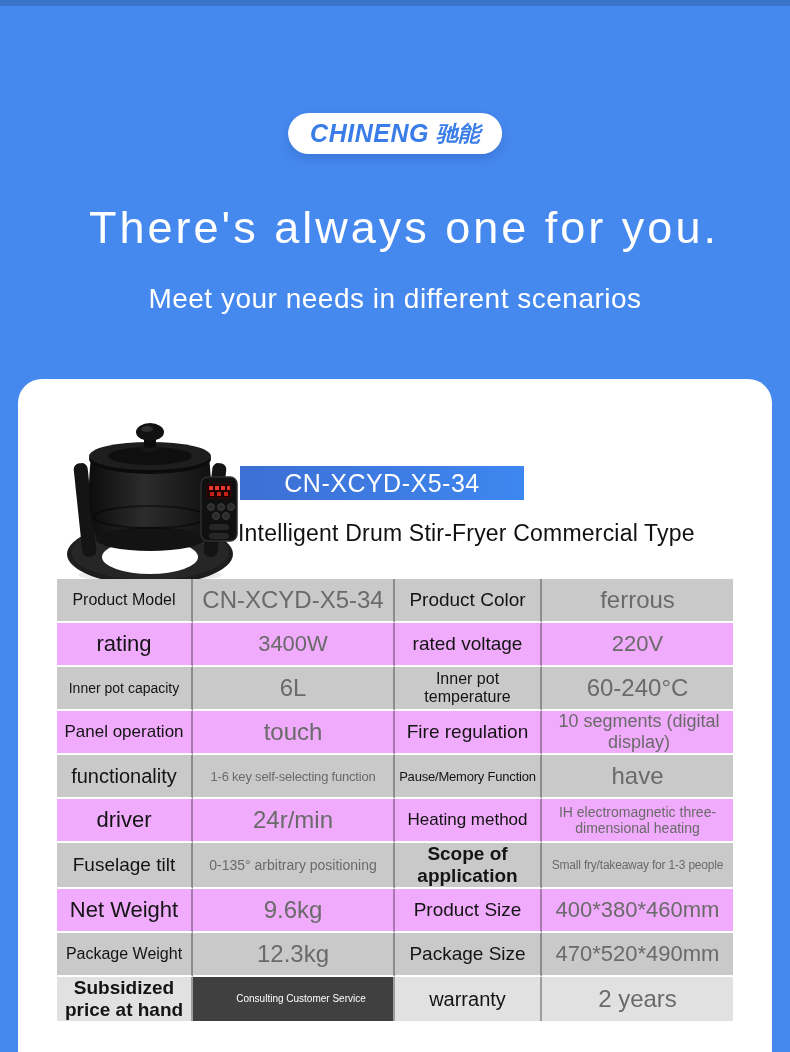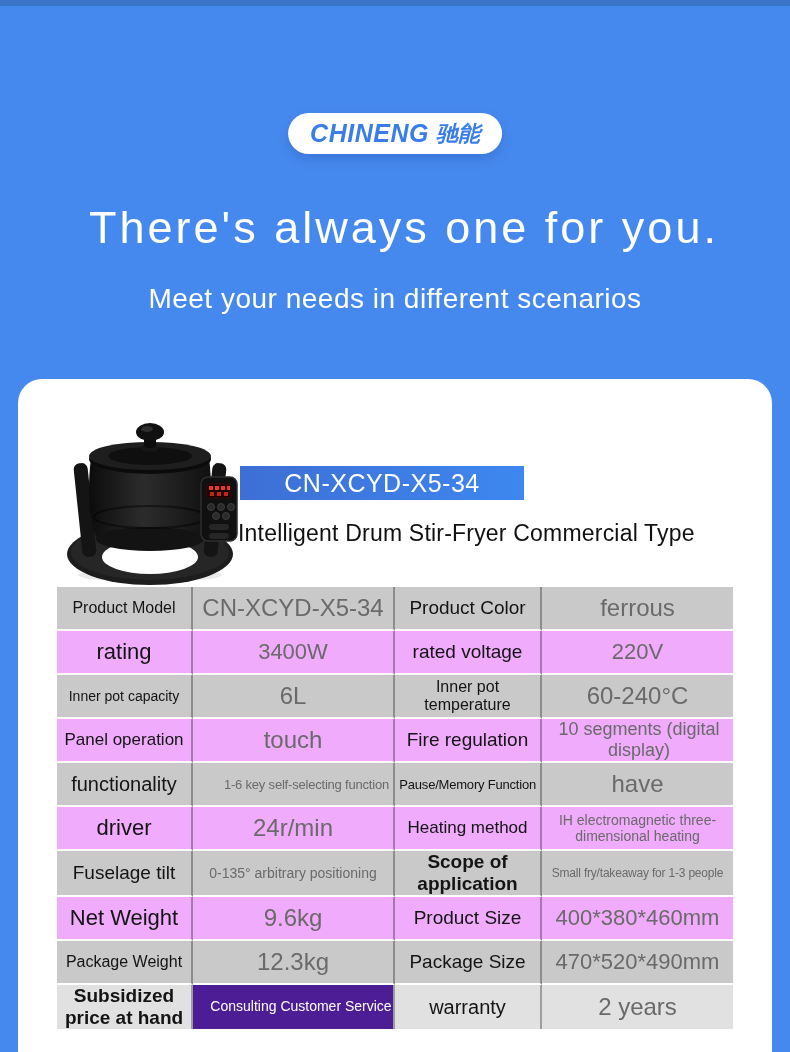--- a/index.html
+++ b/index.html
@@ -44,52 +44,52 @@
     background:linear-gradient(90deg,#3d6fd4,#3e87f0);
     display:flex; align-items:center; justify-content:center;
     color:#ffffff; font-size:25px; letter-spacing:0.5px;
   }
   .product-title {
     position:absolute; left:220px; top:141px; width:480px;
     color:#111111; font-size:23px; font-weight:500; letter-spacing:0.2px;
   }
   
   table.spec {
-    position:absolute; left:39px; top:208px; width:676px;
+    position:absolute; left:39px; top:200px; width:676px;
     border-collapse:separate; border-spacing:0; table-layout:fixed;
   }
   td {
     height:44px; text-align:center; vertical-align:middle;
     padding:0 4px; overflow:hidden;
   }
   td:not(:last-child){ border-right:2px solid rgba(0,0,0,0.30); }
   tr:not(:last-child) td { border-bottom:2px solid #ffffff; }
   tr.g td  { background:#c9c9c9; }
   tr.w td  { background:#f0abfc; }
   tr.lg td { background:#e1e1e1; }
   td.l { color:#141414; }
   td.v { color:#6a6a6a; }
   .fs12{font-size:12px; letter-spacing:-0.2px;}
-  .fs13{font-size:13px; letter-spacing:-0.2px;text-align:right;}
+  .fs13{font-size:13px; letter-spacing:-0.2px;}
   .fs14{font-size:14px;}
   .fs15{font-size:19px;font-weight:bold;}
   .fs16{font-size:16px;}
   .fs17{font-size:17px;}
   .fs18{font-size:18px;padding-left:7px;}
   .fs19{font-size:19px;}
   .fs20{font-size:20px;}
   .fs22{font-size:22px;}
   .fs24{font-size:24px;}
   .nw{white-space:nowrap;}
   .lh1{line-height:1.15;}
   td.btn-pad{ padding:0; }
   .consult-btn {
-    width:100%; height:100%; background:#4c1d95; color:#ffffff;
+    width:100%; height:100%; background:#404040; color:#ffffff;
     display:flex; align-items:center; justify-content:center;
-    text-align:center; font-size:14px; line-height:1.25; cursor:pointer;padding-left:16px;
+    text-align:center; font-size:10px; line-height:1.25; cursor:pointer;padding-left:16px;
   }
 </style>
 </head>
 <body>
 
 <div class="page">
 
   <div class="logo-pill">
     <span class="logo-en">CHINENG</span>
     <span class="logo-cn">驰能</span>

